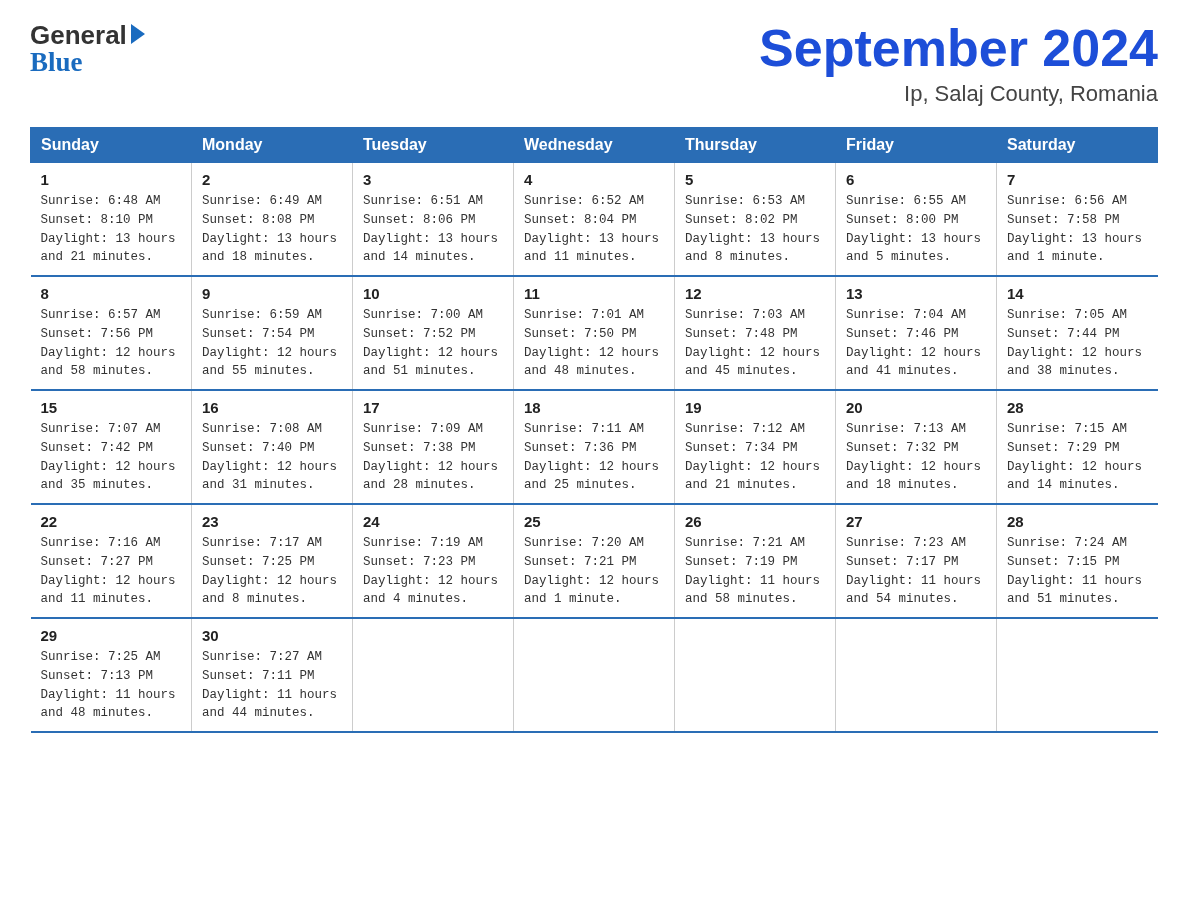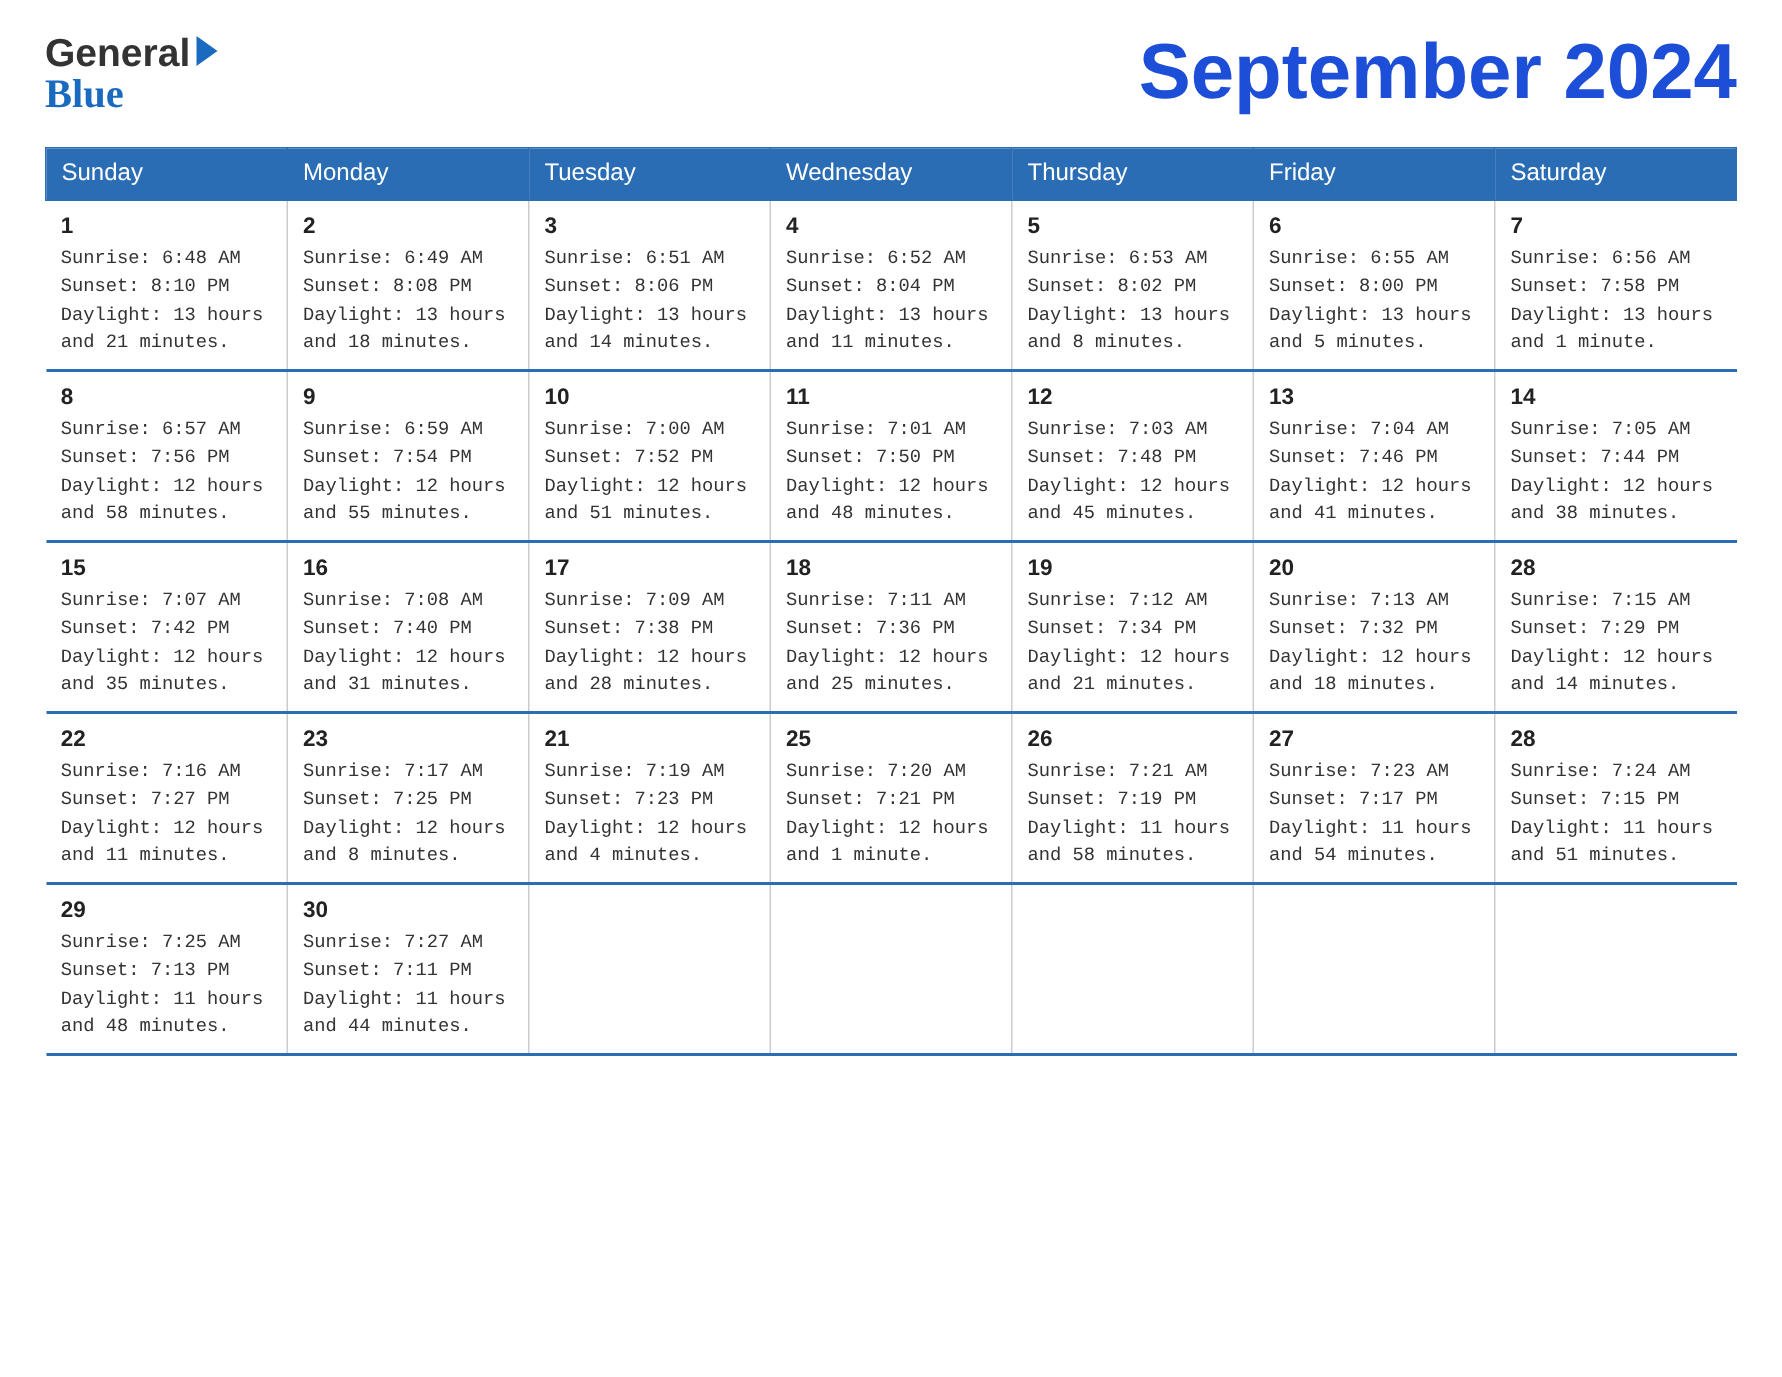--- a/index.html
+++ b/index.html
@@ -64,21 +64,21 @@
     .calendar {
       width: 100%;
       border-collapse: collapse;
     }
     .calendar thead tr {
       background-color: #2a6db5;
     }
     .calendar thead th {
       color: #fff;
       font-size: 16px;
-      font-weight: normal;
+      font-weight: bold;
       padding: 8px 10px;
       text-align: left;
       border: 1px solid #2a6db5;
     }
     .calendar tbody tr {
       border-bottom: 2px solid #2a6db5;
     }
     .calendar tbody td {
       vertical-align: top;
       padding: 8px 10px;
@@ -115,20 +115,21 @@
 <div class="header">
   <div class="logo">
     <div class="logo-top">
       <span class="logo-general">General</span>
       <div class="logo-arrow"></div>
     </div>
     <span class="logo-blue">Blue</span>
   </div>
   <div class="title-block">
     <div class="month-title">September 2024</div>
+    <div class="location-title">Ip, Salaj County, Romania</div>
   </div>
 </div>
 
 <table class="calendar">
   <thead>
     <tr>
     <th>Sunday</th>
         <th>Monday</th>
         <th>Tuesday</th>
         <th>Wednesday</th>
@@ -231,21 +232,21 @@
       <tr>
         <td>
           <span class="day-number">22</span>
           <div class="day-info">Sunrise: 7:16 AM<br>Sunset: 7:27 PM<br>Daylight: 12 hours<br>and 11 minutes.</div>
         </td>
         <td>
           <span class="day-number">23</span>
           <div class="day-info">Sunrise: 7:17 AM<br>Sunset: 7:25 PM<br>Daylight: 12 hours<br>and 8 minutes.</div>
         </td>
         <td>
-          <span class="day-number">21</span>
+          <span class="day-number">24</span>
           <div class="day-info">Sunrise: 7:19 AM<br>Sunset: 7:23 PM<br>Daylight: 12 hours<br>and 4 minutes.</div>
         </td>
         <td>
           <span class="day-number">25</span>
           <div class="day-info">Sunrise: 7:20 AM<br>Sunset: 7:21 PM<br>Daylight: 12 hours<br>and 1 minute.</div>
         </td>
         <td>
           <span class="day-number">26</span>
           <div class="day-info">Sunrise: 7:21 AM<br>Sunset: 7:19 PM<br>Daylight: 11 hours<br>and 58 minutes.</div>
         </td>

